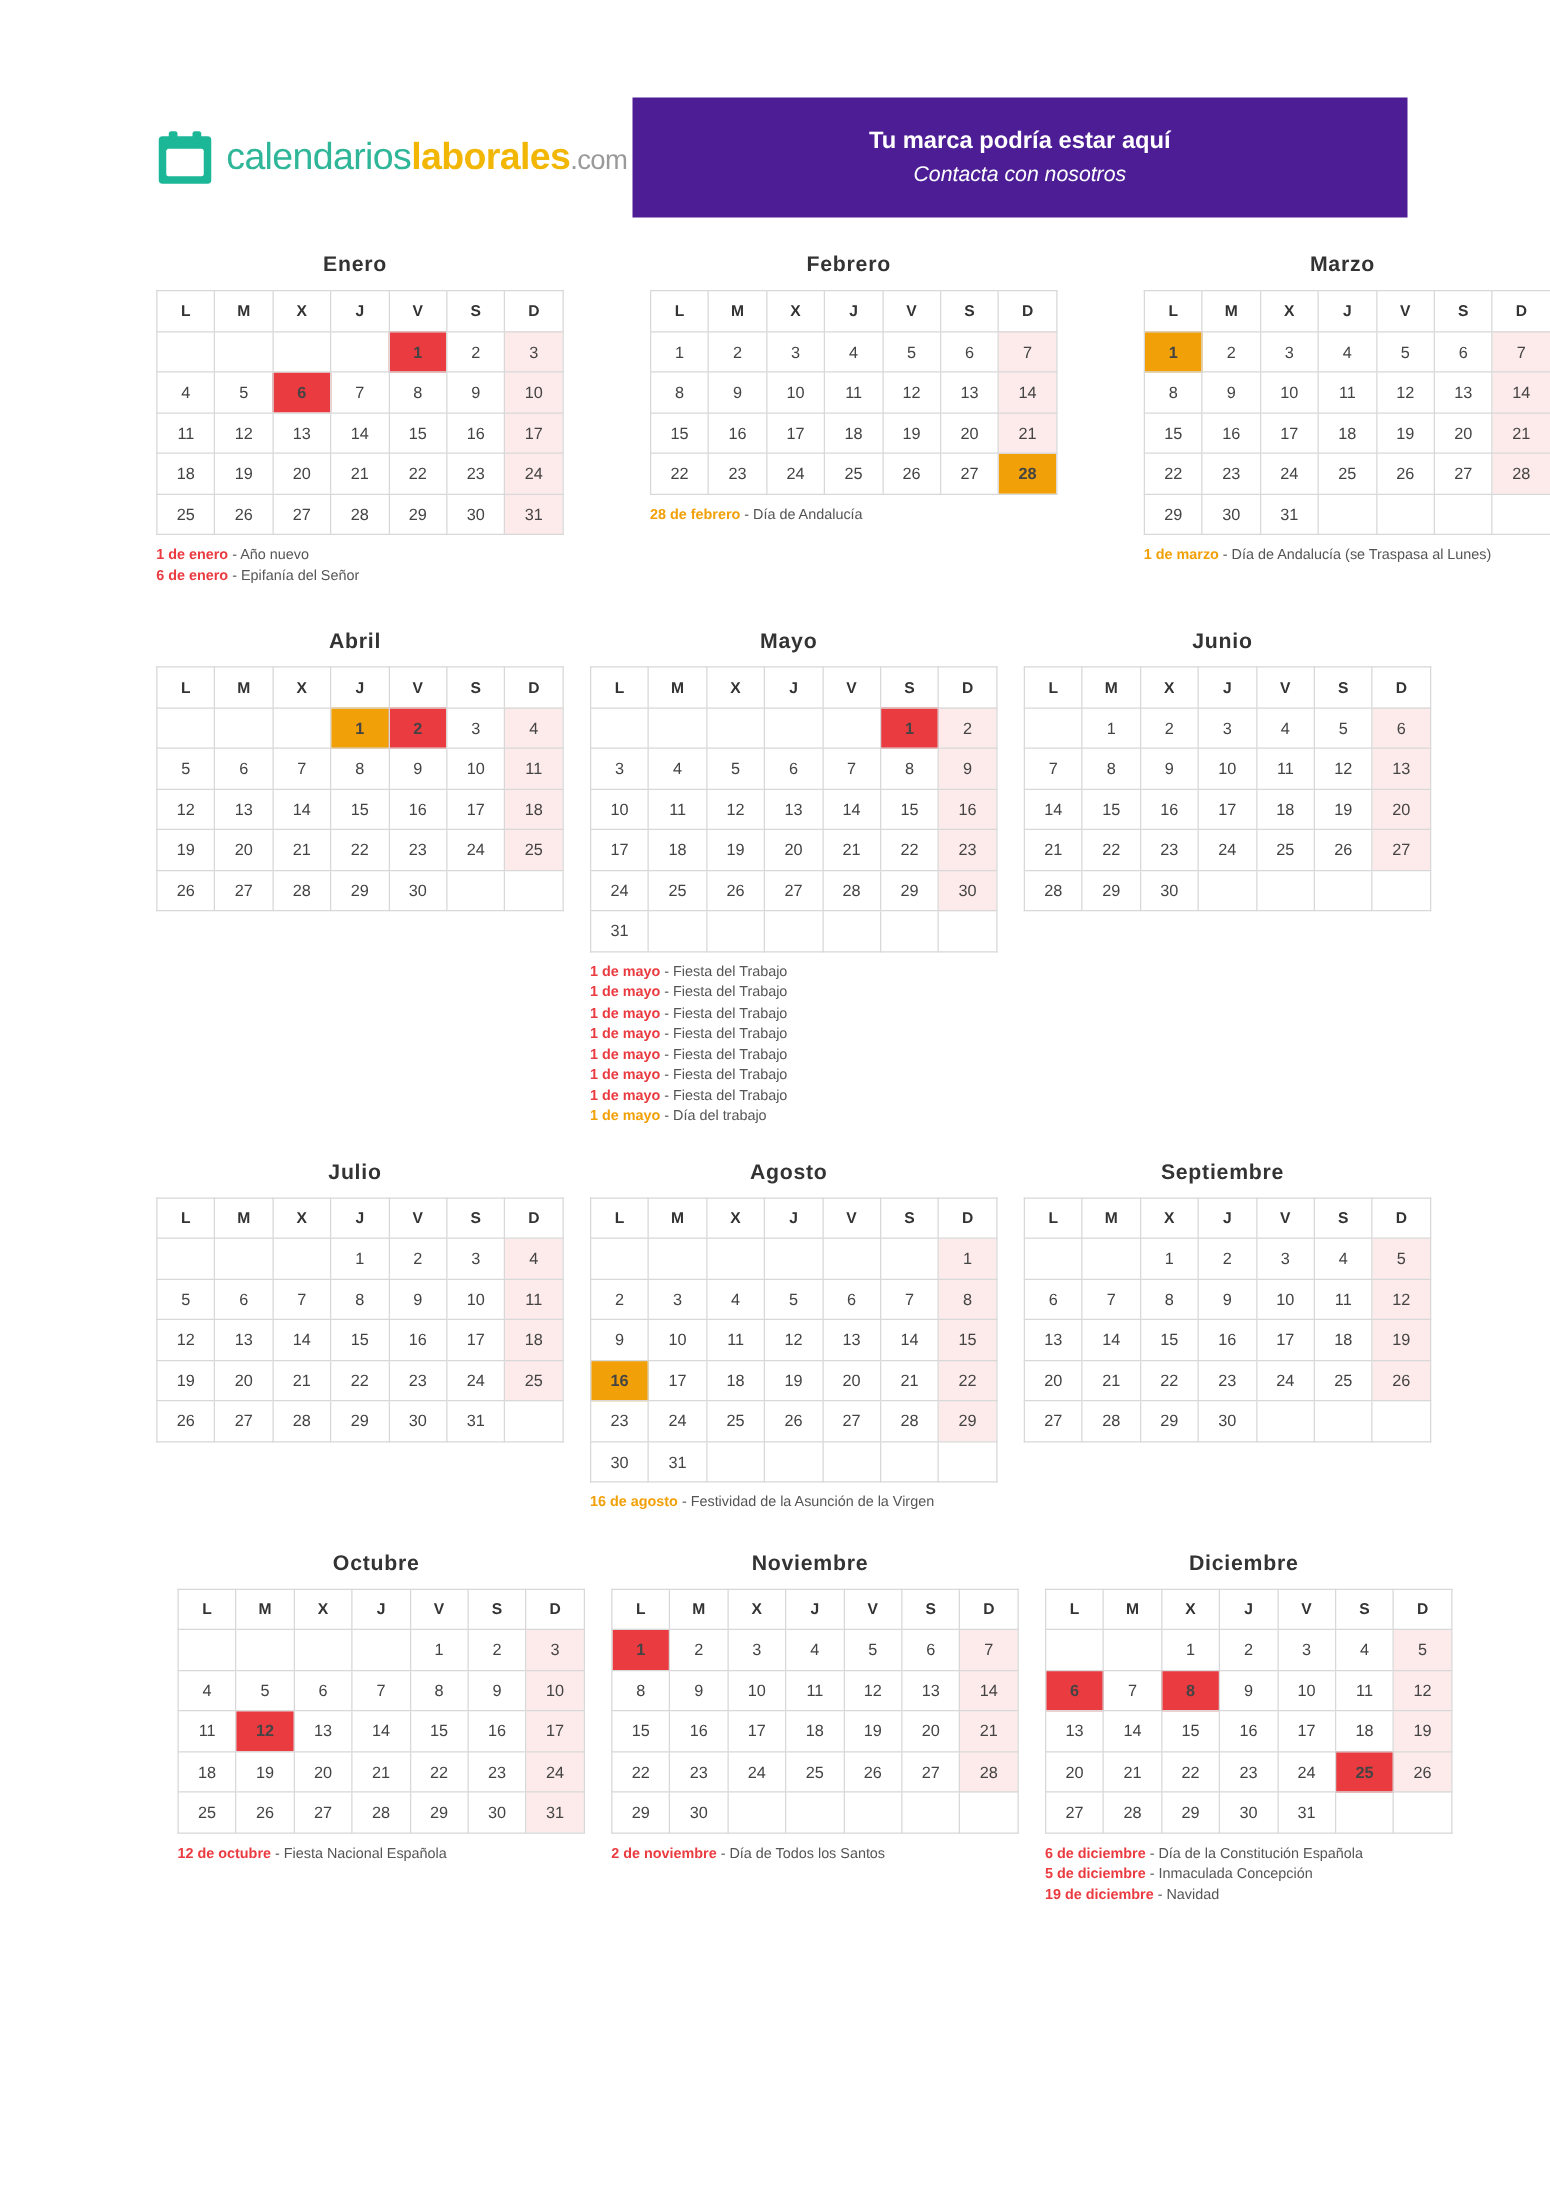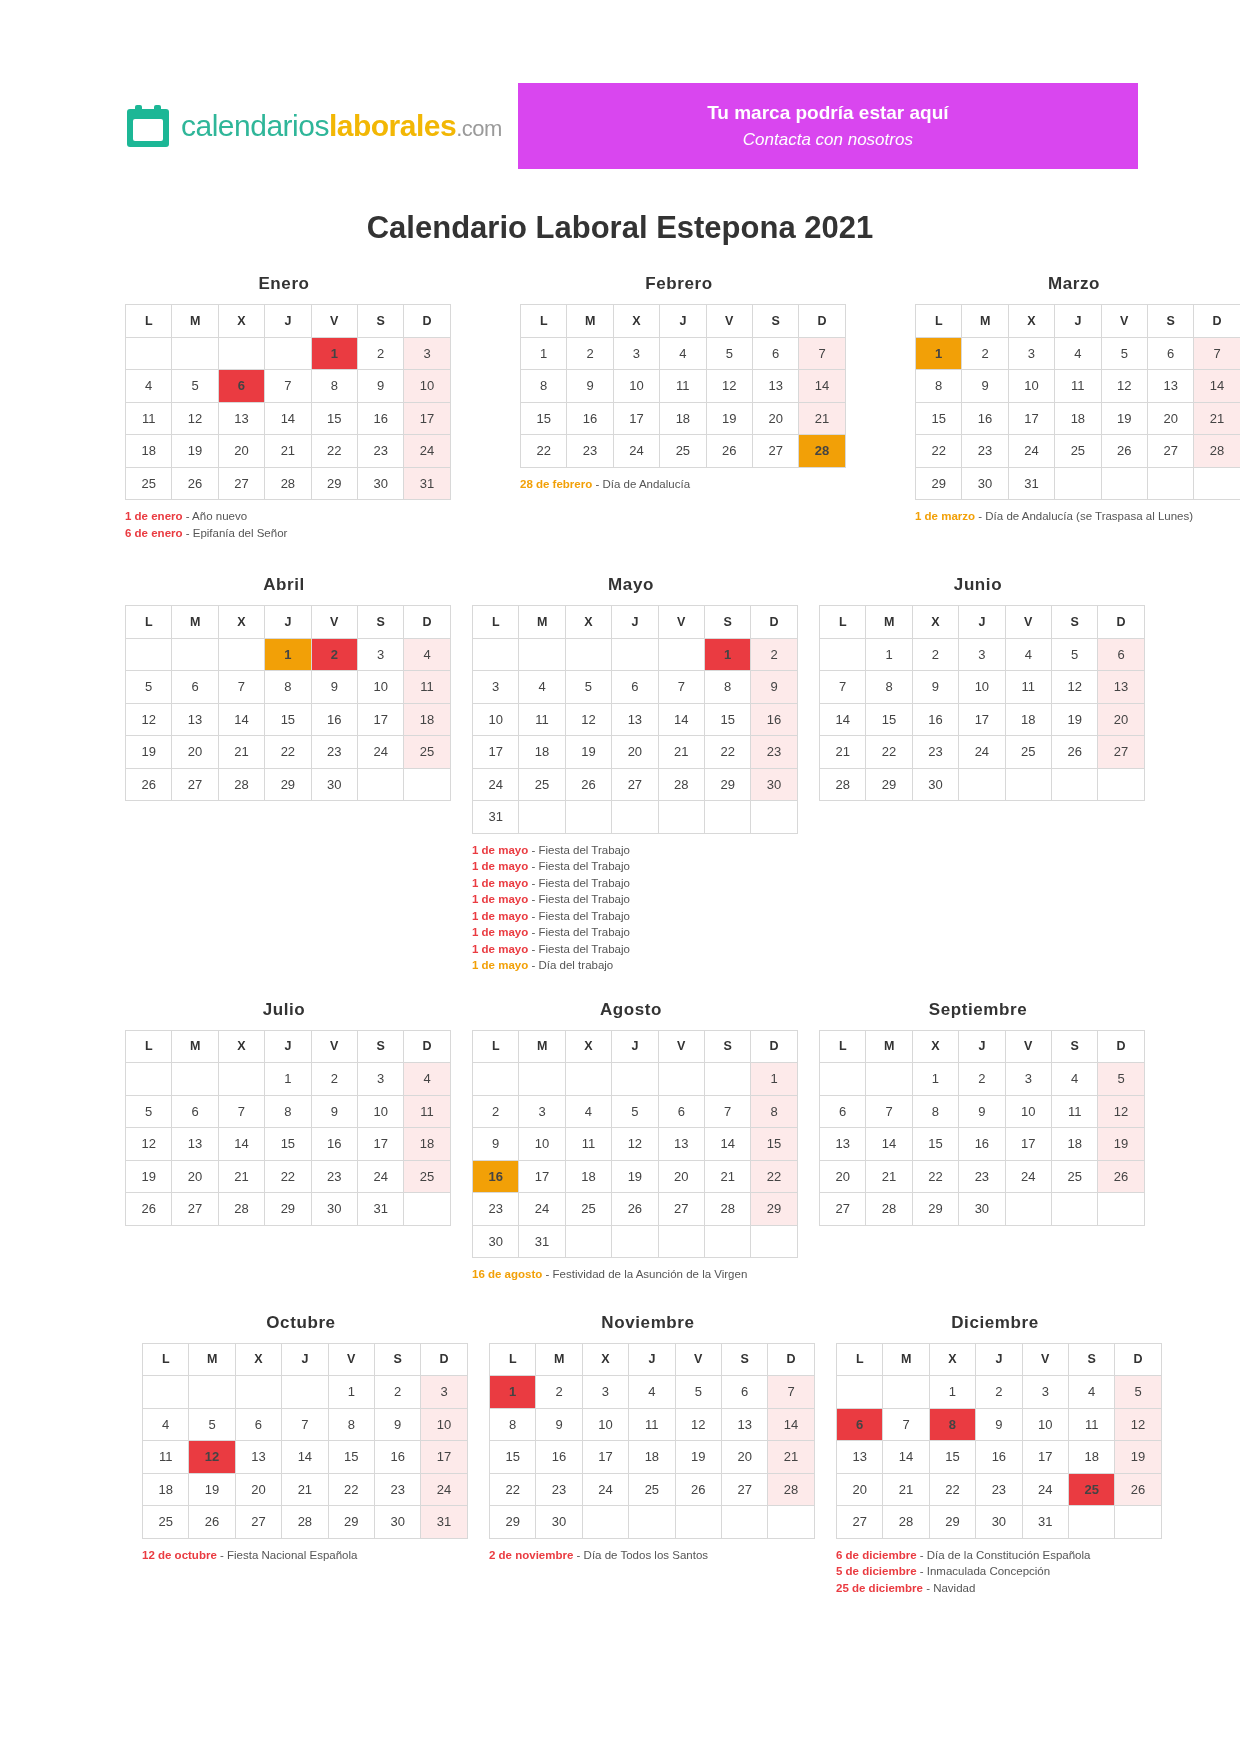--- a/index.html
+++ b/index.html
@@ -49,28 +49,28 @@
     white-space: nowrap;
     text-align: center;
   }
   .logo-text .t1 { color: #2fb699; font-weight: 400; }
   .logo-text .t2 { color: #f2b705; font-weight: 700; }
   .logo-text .t3 { color: #9a9a9a; font-weight: 400; font-size: 22px; }
 
   .banner {
     flex: none;
     width: 620px;
-    height: 86px;
-    background: #d946ef;
+    height: 96px;
+    background: #4c1d95;
     color: #ffffff;
     display: flex;
     flex-direction: column;
     align-items: center;
     justify-content: center;
-    margin-left: 16px;
+    margin-left: 4px;
   }
   .banner-title {
     font-size: 19px;
     font-weight: bold;
     margin-bottom: 6px;
   }
   .banner-sub {
     font-size: 17px;
     font-weight: normal;
     font-style: italic;
@@ -173,21 +173,20 @@
       <span class="logo-text">
         <span class="t1">calendarios</span><span class="t2">laborales</span><span class="t3">.com</span>
       </span>
     </div>
     <div class="banner">
       <div class="banner-title">Tu marca podría estar aquí</div>
       <div class="banner-sub">Contacta con nosotros</div>
     </div>
   </div>
 
-  <h1 class="page-title">Calendario Laboral Estepona 2021</h1>
 
   <div class="rows" id="months-root">
       <div class="row" style="margin-bottom: 34px; gap: 48px;">
         <div class="month">
           <div class="month-name">Enero</div>
           <table class="cal">
             <thead>
               <tr>
                 <th>L</th>
                 <th>M</th>
@@ -979,19 +978,19 @@
                 <td>30</td>
                 <td>31</td>
                 <td class="empty">&nbsp;</td>
                 <td class="empty">&nbsp;</td>
               </tr>
             </tbody>
           </table>
           <div class="notes">
             <div class="note"><span class="d-red">6 de diciembre</span><span class="desc"> - Día de la Constitución Española</span></div>
             <div class="note"><span class="d-red">5 de diciembre</span><span class="desc"> - Inmaculada Concepción</span></div>
-            <div class="note"><span class="d-red">25 de diciembre</span><span class="desc"> - Navidad</span></div>
+            <div class="note"><span class="d-red">19 de diciembre</span><span class="desc"> - Navidad</span></div>
           </div>
         </div>
       </div>
     </div>
 
 </div>
 
 </body></html>

